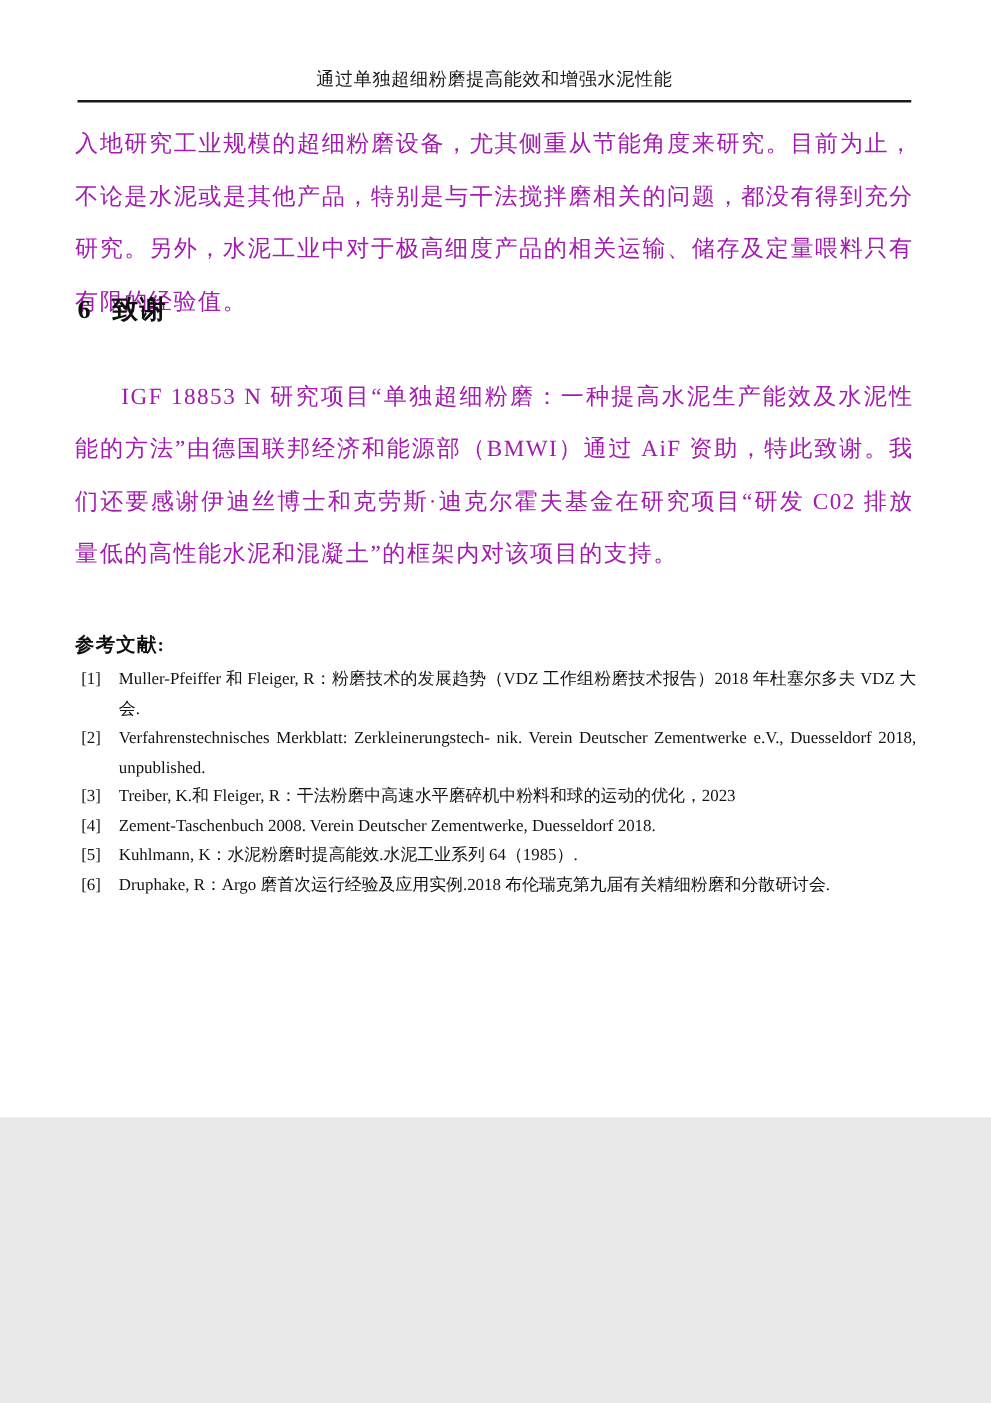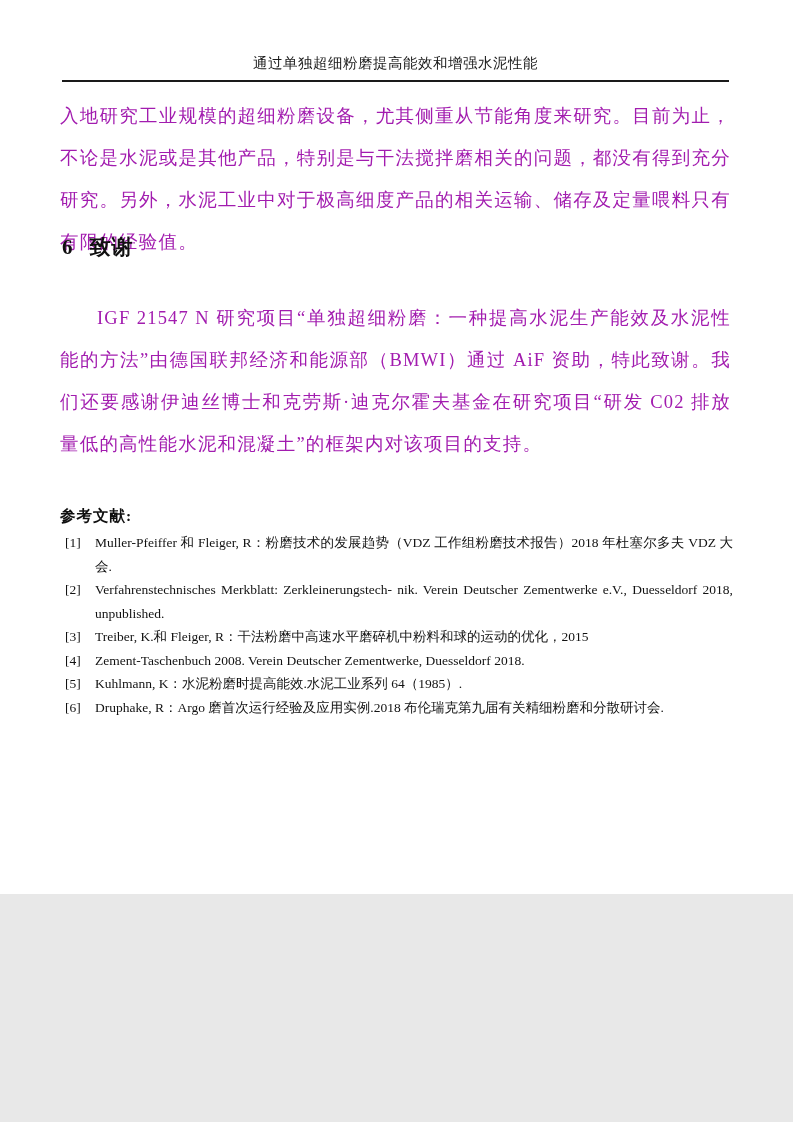--- a/index.html
+++ b/index.html
@@ -128,36 +128,36 @@
 
   <div class="header-title">通过单独超细粉磨提高能效和增强水泥性能</div>
   <div class="header-rule"></div>
 
   <p class="body-par par-1">入地研究工业规模的超细粉磨设备，尤其侧重从节能角度来研究。目前为止，不论是水泥或是其他产品，特别是与干法搅拌磨相关的问题，都没有得到充分研究。另外，水泥工业中对于极高细度产品的相关运输、储存及定量喂料只有有限的经验值。</p>
 
   <div class="section-heading">
     <span class="sec-num">6</span><span>致谢</span>
   </div>
 
-  <p class="body-par par-2">IGF 21547 N 研究项目“单独超细粉磨：一种提高水泥生产能效及水泥性能的方法”由德国联邦经济和能源部（BMWI）通过 AiF 资助，特此致谢。我们还要感谢伊迪丝博士和克劳斯·迪克尔霍夫基金在研究项目“研发 C02 排放量低的高性能水泥和混凝土”的框架内对该项目的支持。</p>
+  <p class="body-par par-2">IGF 18853 N 研究项目“单独超细粉磨：一种提高水泥生产能效及水泥性能的方法”由德国联邦经济和能源部（BMWI）通过 AiF 资助，特此致谢。我们还要感谢伊迪丝博士和克劳斯·迪克尔霍夫基金在研究项目“研发 C02 排放量低的高性能水泥和混凝土”的框架内对该项目的支持。</p>
 
   <div class="ref-heading">参考文献:</div>
 
   <ul class="ref-list">
     <li class="ref-item">
       <span class="ref-num">[1]</span>
       <span>Muller-Pfeiffer 和 Fleiger, R：粉磨技术的发展趋势（VDZ 工作组粉磨技术报告）2018 年杜塞尔多夫 VDZ 大会.</span>
     </li>
     <li class="ref-item">
       <span class="ref-num">[2]</span>
       <span>Verfahrenstechnisches Merkblatt: Zerkleinerungstech- nik. Verein Deutscher Zementwerke e.V., Duesseldorf 2018, unpublished.</span>
     </li>
     <li class="ref-item">
       <span class="ref-num">[3]</span>
-      <span>Treiber, K.和 Fleiger, R：干法粉磨中高速水平磨碎机中粉料和球的运动的优化，2015</span>
+      <span>Treiber, K.和 Fleiger, R：干法粉磨中高速水平磨碎机中粉料和球的运动的优化，2023</span>
     </li>
     <li class="ref-item">
       <span class="ref-num">[4]</span>
       <span>Zement-Taschenbuch 2008. Verein Deutscher Zementwerke, Duesseldorf 2018.</span>
     </li>
     <li class="ref-item">
       <span class="ref-num">[5]</span>
       <span>Kuhlmann, K：水泥粉磨时提高能效.水泥工业系列 64（1985）.</span>
     </li>
     <li class="ref-item">

